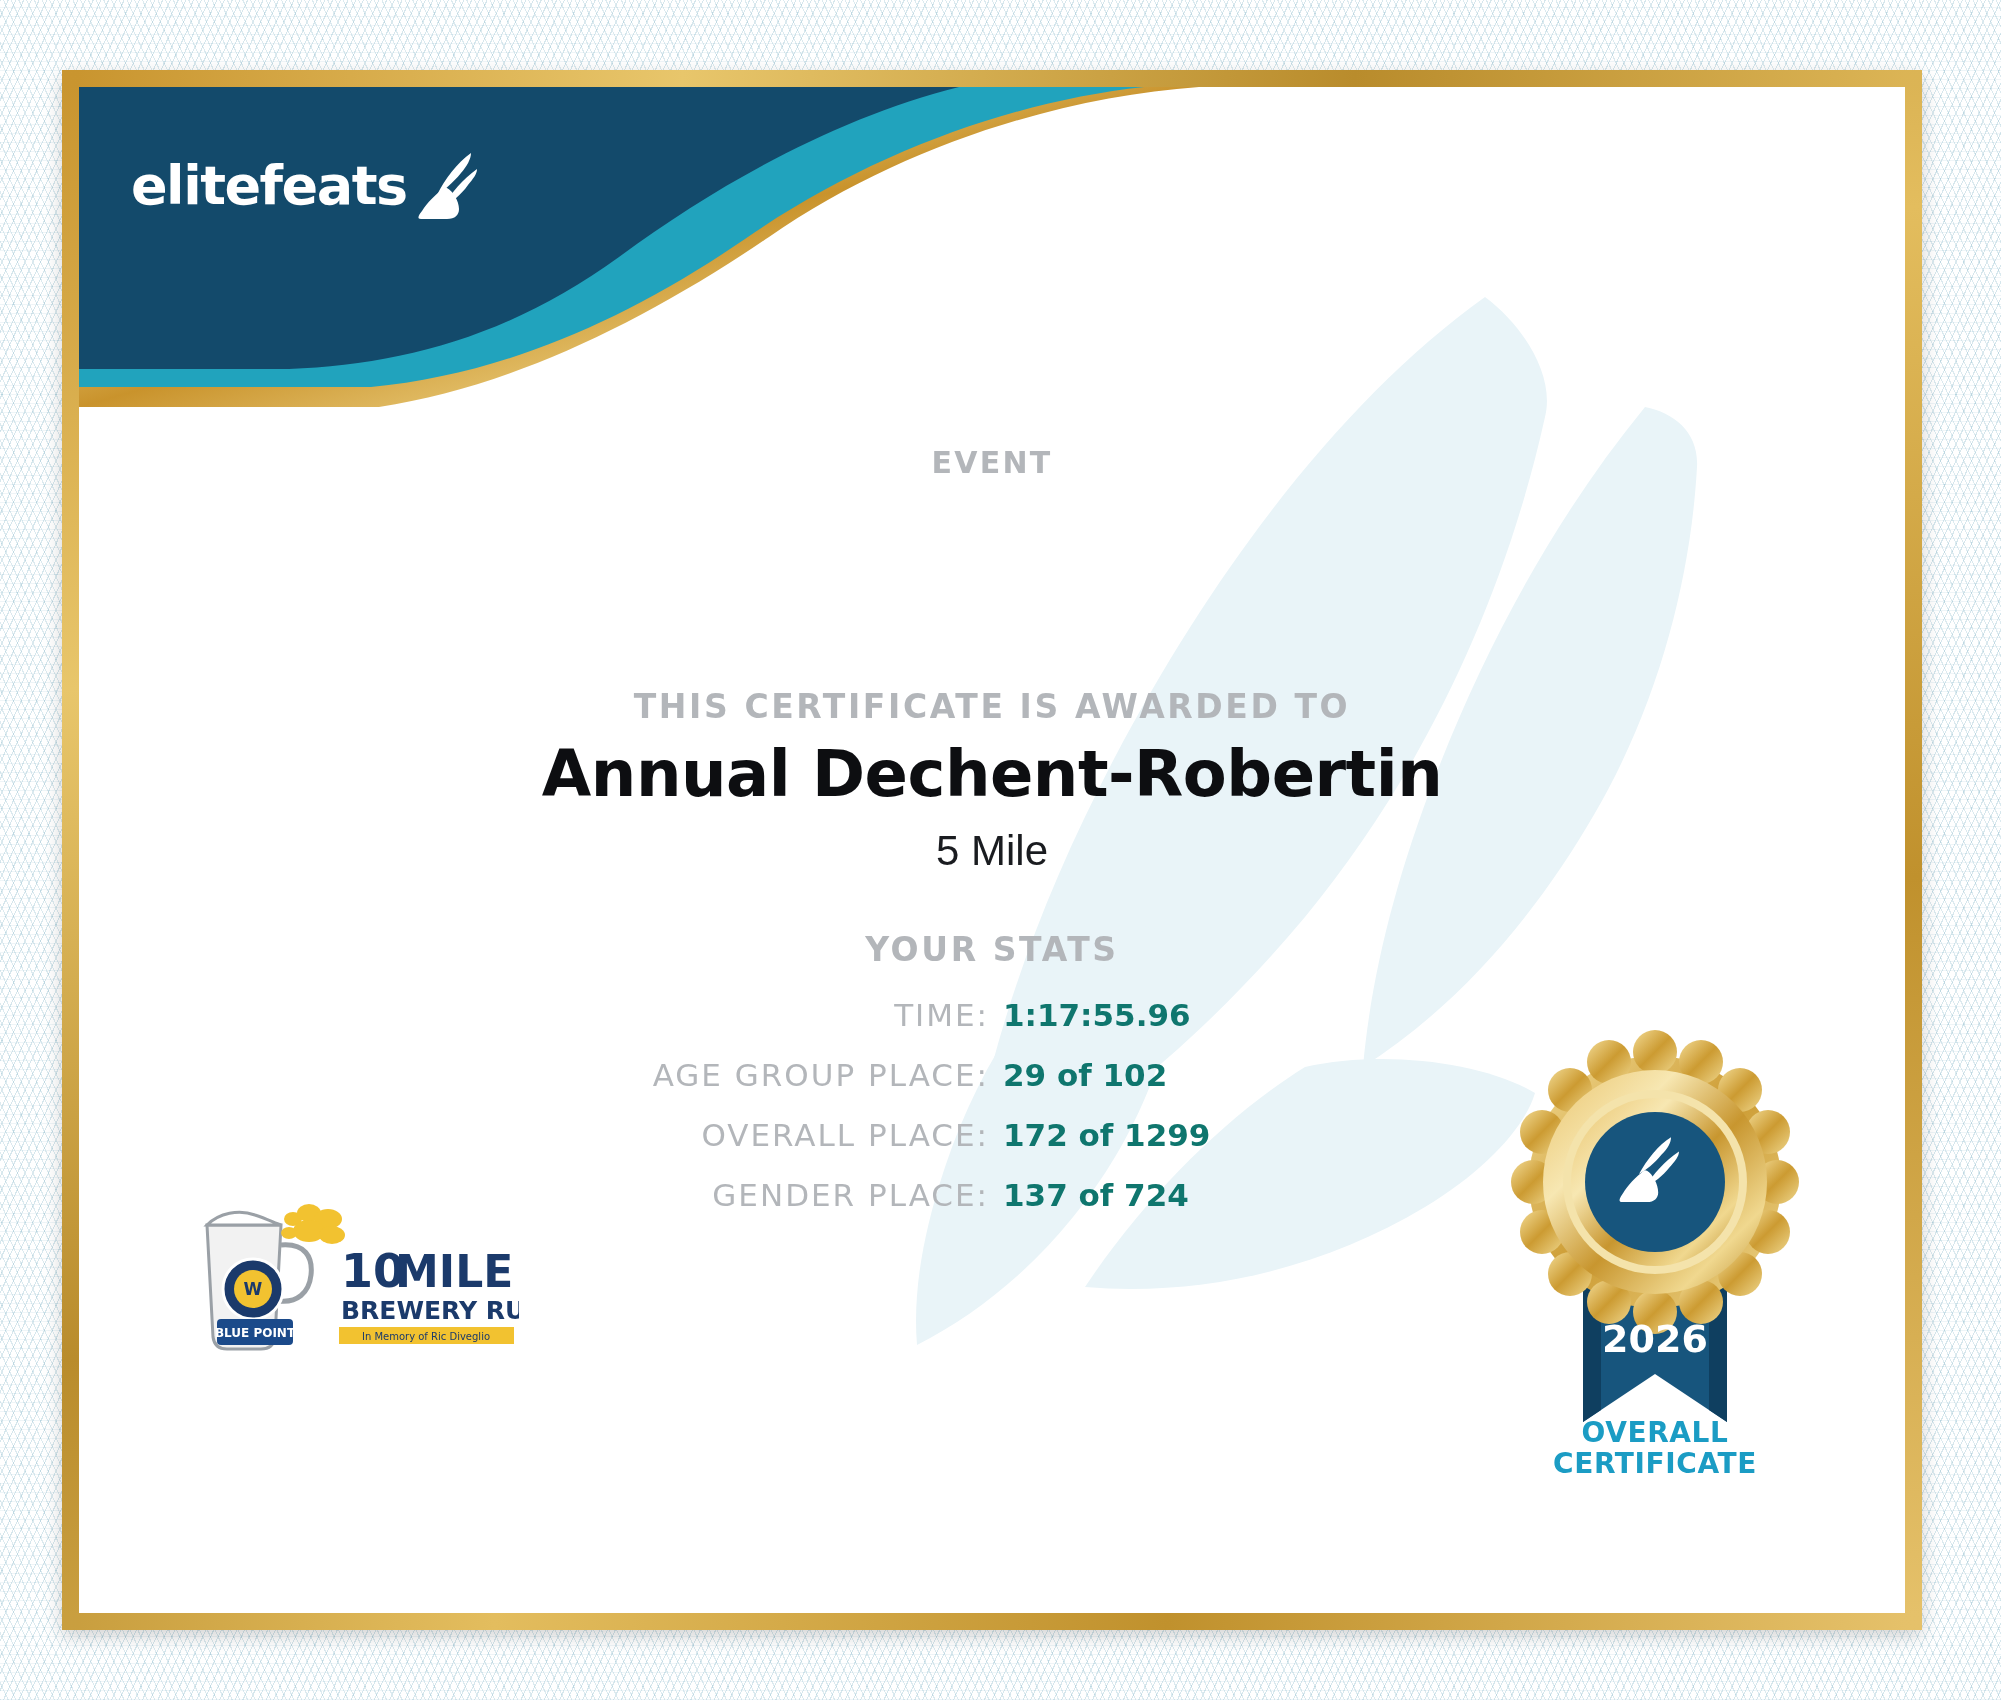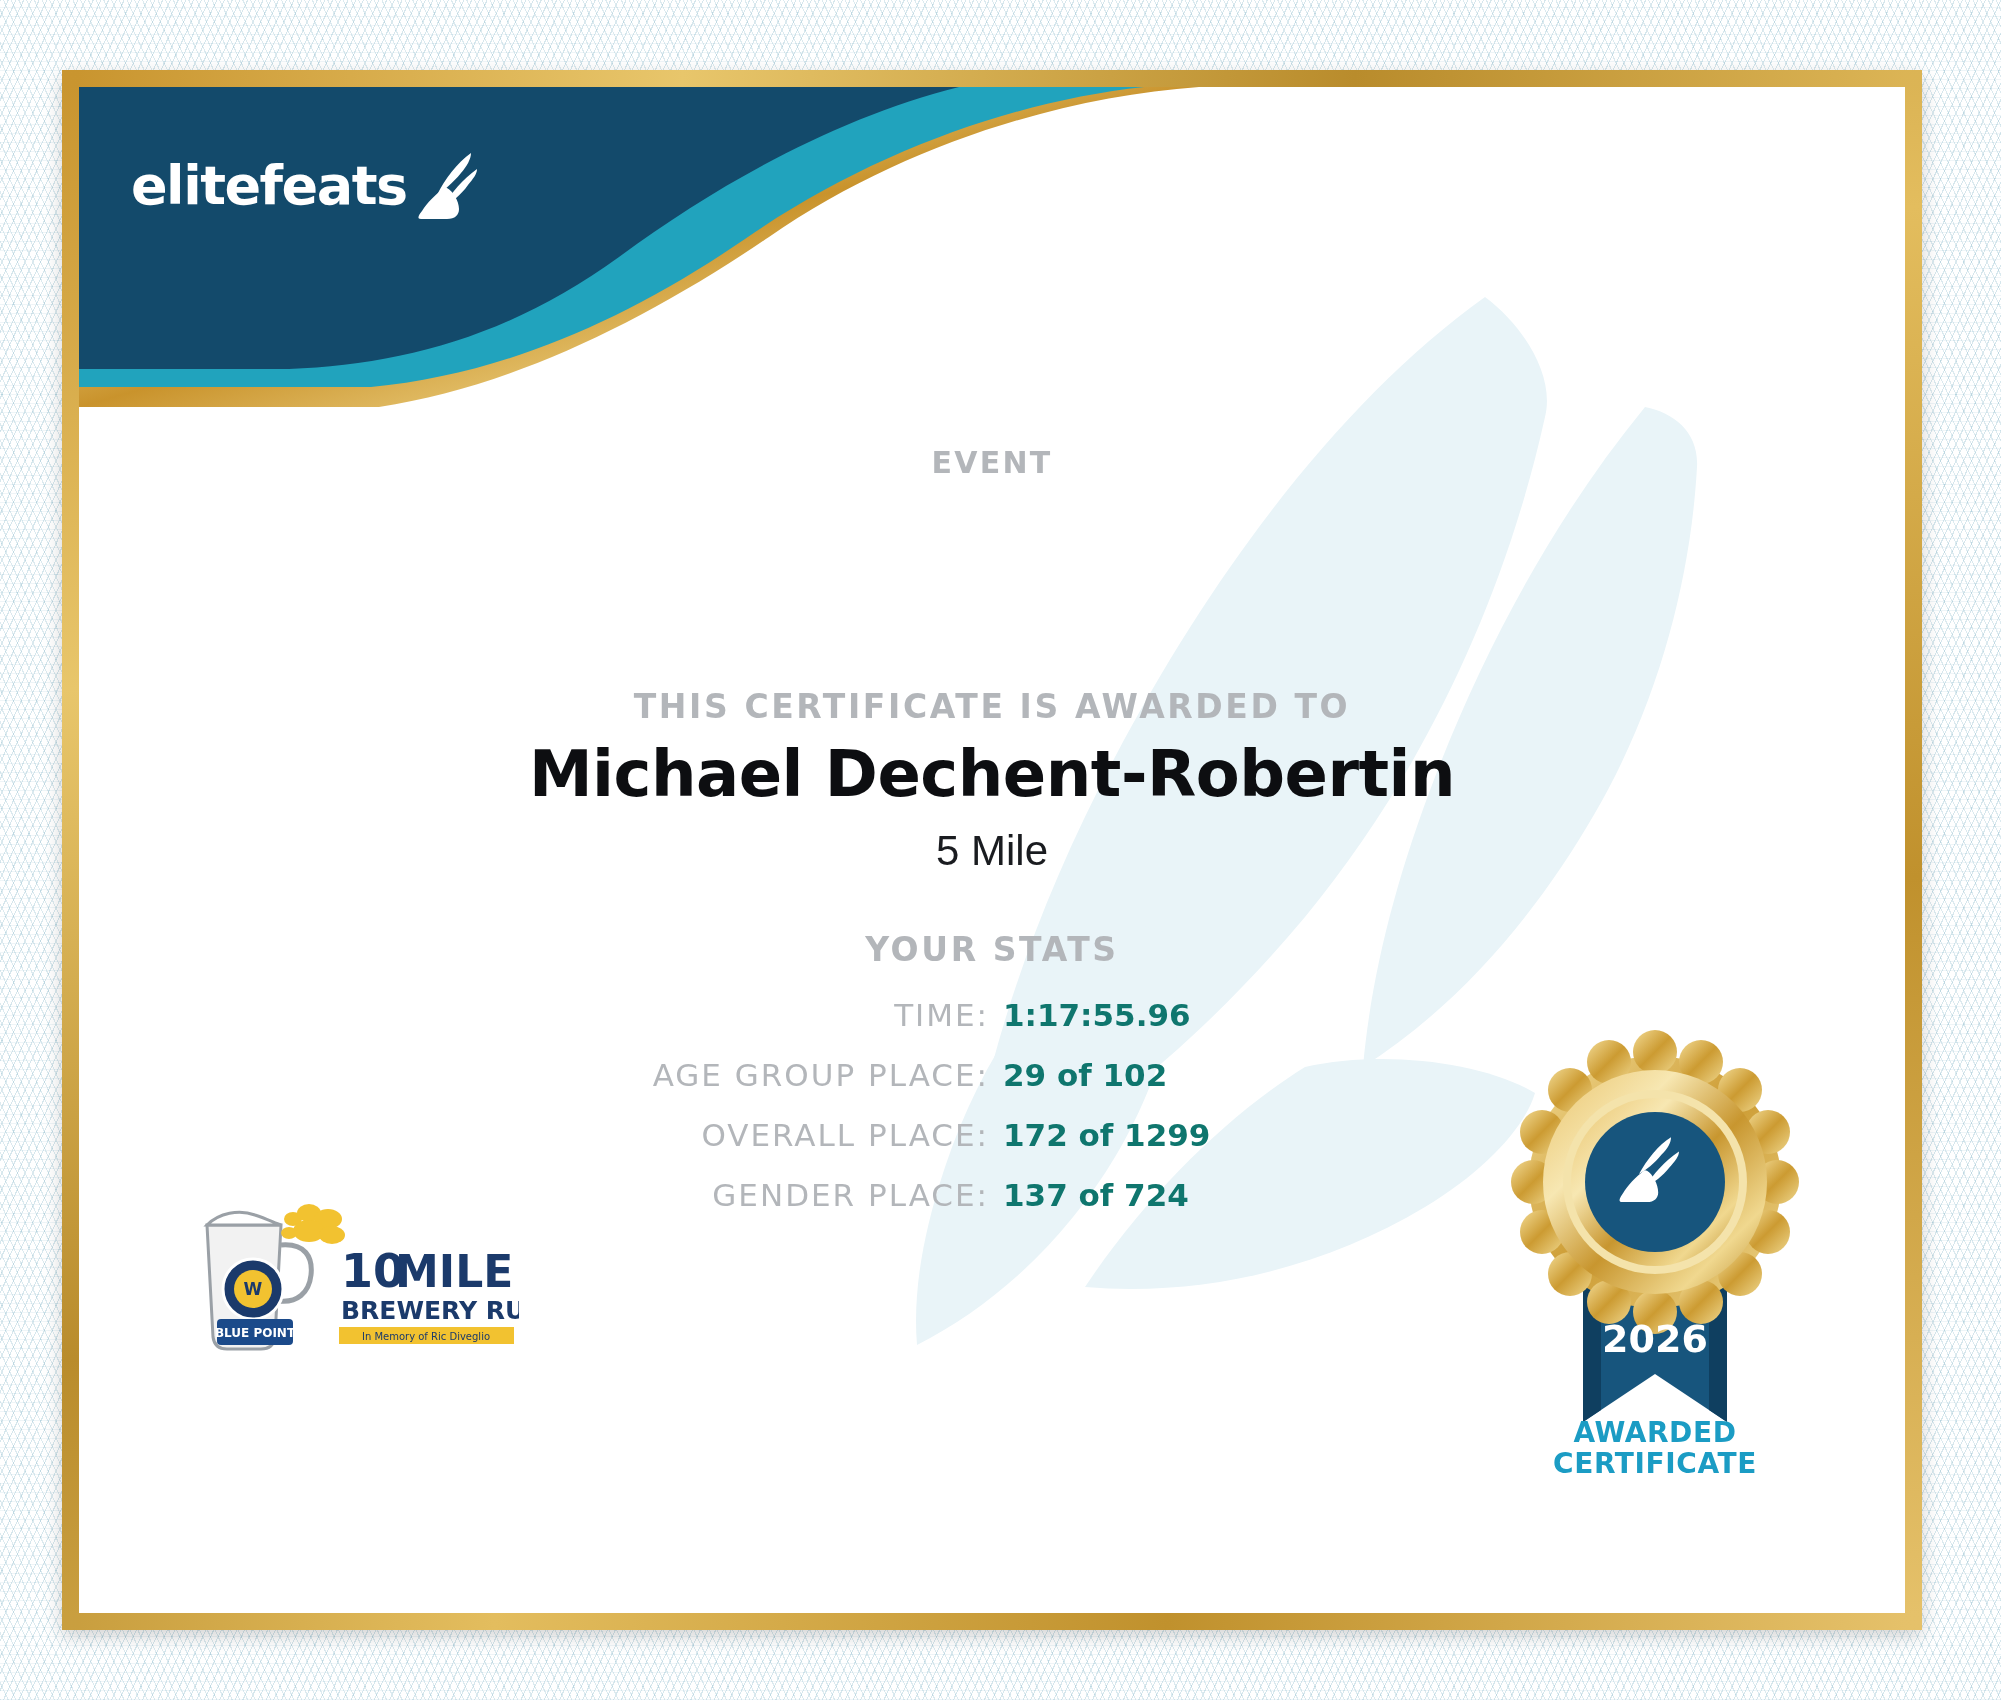--- a/index.html
+++ b/index.html
@@ -251,21 +251,21 @@
             <path d="M30 40 C 22 46, 14 54, 9 62 C 5 67, 4 70, 8 70 L 34 70 C 42 70, 46 66, 46 60 C 46 52, 40 42, 34 39 C 32 38, 31 39, 30 40 Z"></path>
           </g>
         </svg>
       </div>
 
       <div class="content">
 
         <div class="center-col label-muted event-label">EVENT</div>
 
         <div class="center-col label-muted awarded-label">THIS CERTIFICATE IS AWARDED TO</div>
-        <div class="center-col recipient-name">Michael Dechent-Robertin</div>
+        <div class="center-col recipient-name">Annual Dechent-Robertin</div>
         <div class="center-col distance">5 Mile</div>
 
         <div class="center-col label-muted stats-label">YOUR STATS</div>
 
         <div class="stats">
           <div class="stat-row">
             <div class="stat-key">TIME:</div>
             <div class="stat-val">1:17:55.96</div>
           </div>
           <div class="stat-row">
@@ -368,20 +368,20 @@
               <path d="M70 4 C 54 14, 40 32, 30 50 C 38 46, 50 36, 58 26 C 66 18, 70 11, 70 4 Z"></path>
               <path d="M80 22 C 62 34, 48 50, 38 66 C 48 62, 60 52, 68 42 C 75 34, 80 28, 80 22 Z"></path>
               <path d="M36 46 C 26 54, 16 64, 10 74 C 5 81, 4 85, 9 85 L 40 85 C 49 85, 54 80, 54 73 C 54 63, 47 50, 40 46 C 38 45, 37 45, 36 46 Z"></path>
             </g>
           </g>
 
           <text x="150" y="330" font-size="38" font-weight="bold" fill="#ffffff" text-anchor="middle" font-family="DejaVu Sans, sans-serif">2026</text>
         </svg>
 
         <div class="finisher-text">
-          <div>AWARDED</div>
+          <div>OVERALL</div>
           <div>CERTIFICATE</div>
         </div>
 
       </div>
     </div>
   </div>
 </div>
 
 </body></html>

